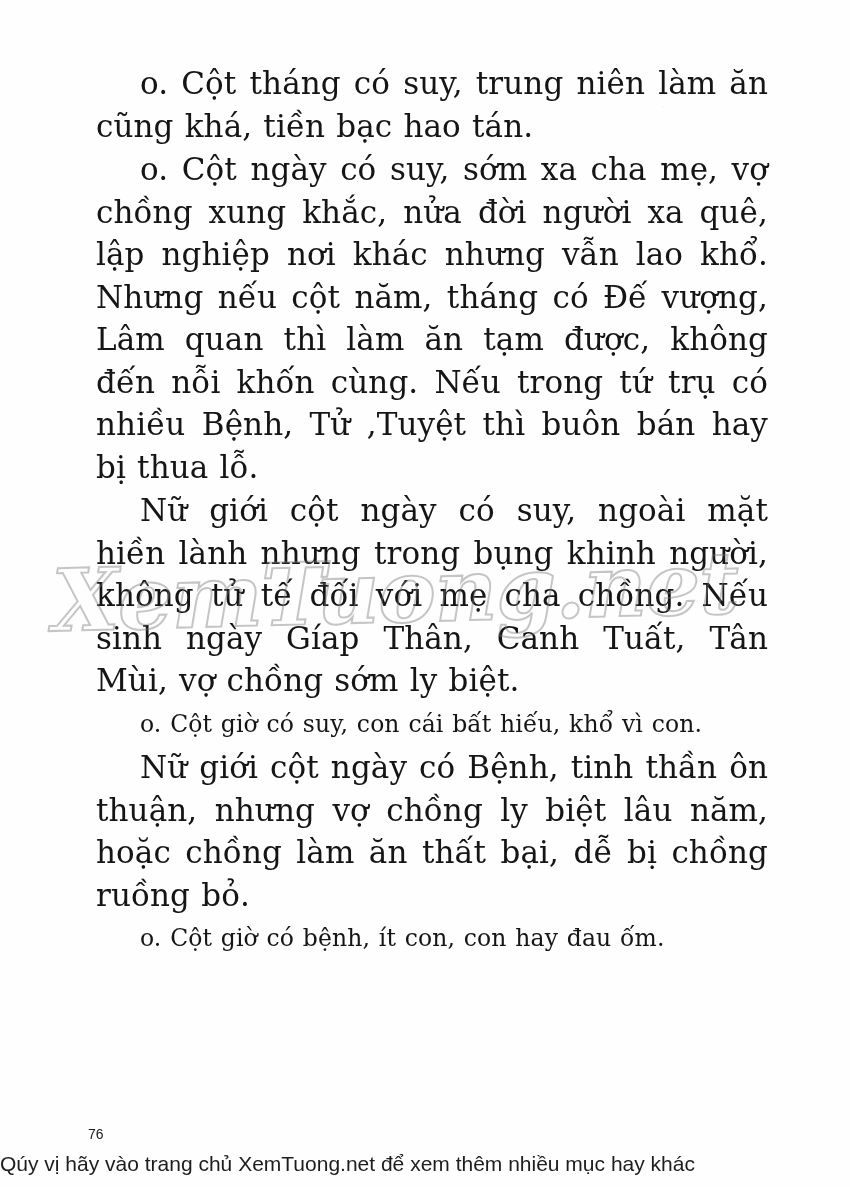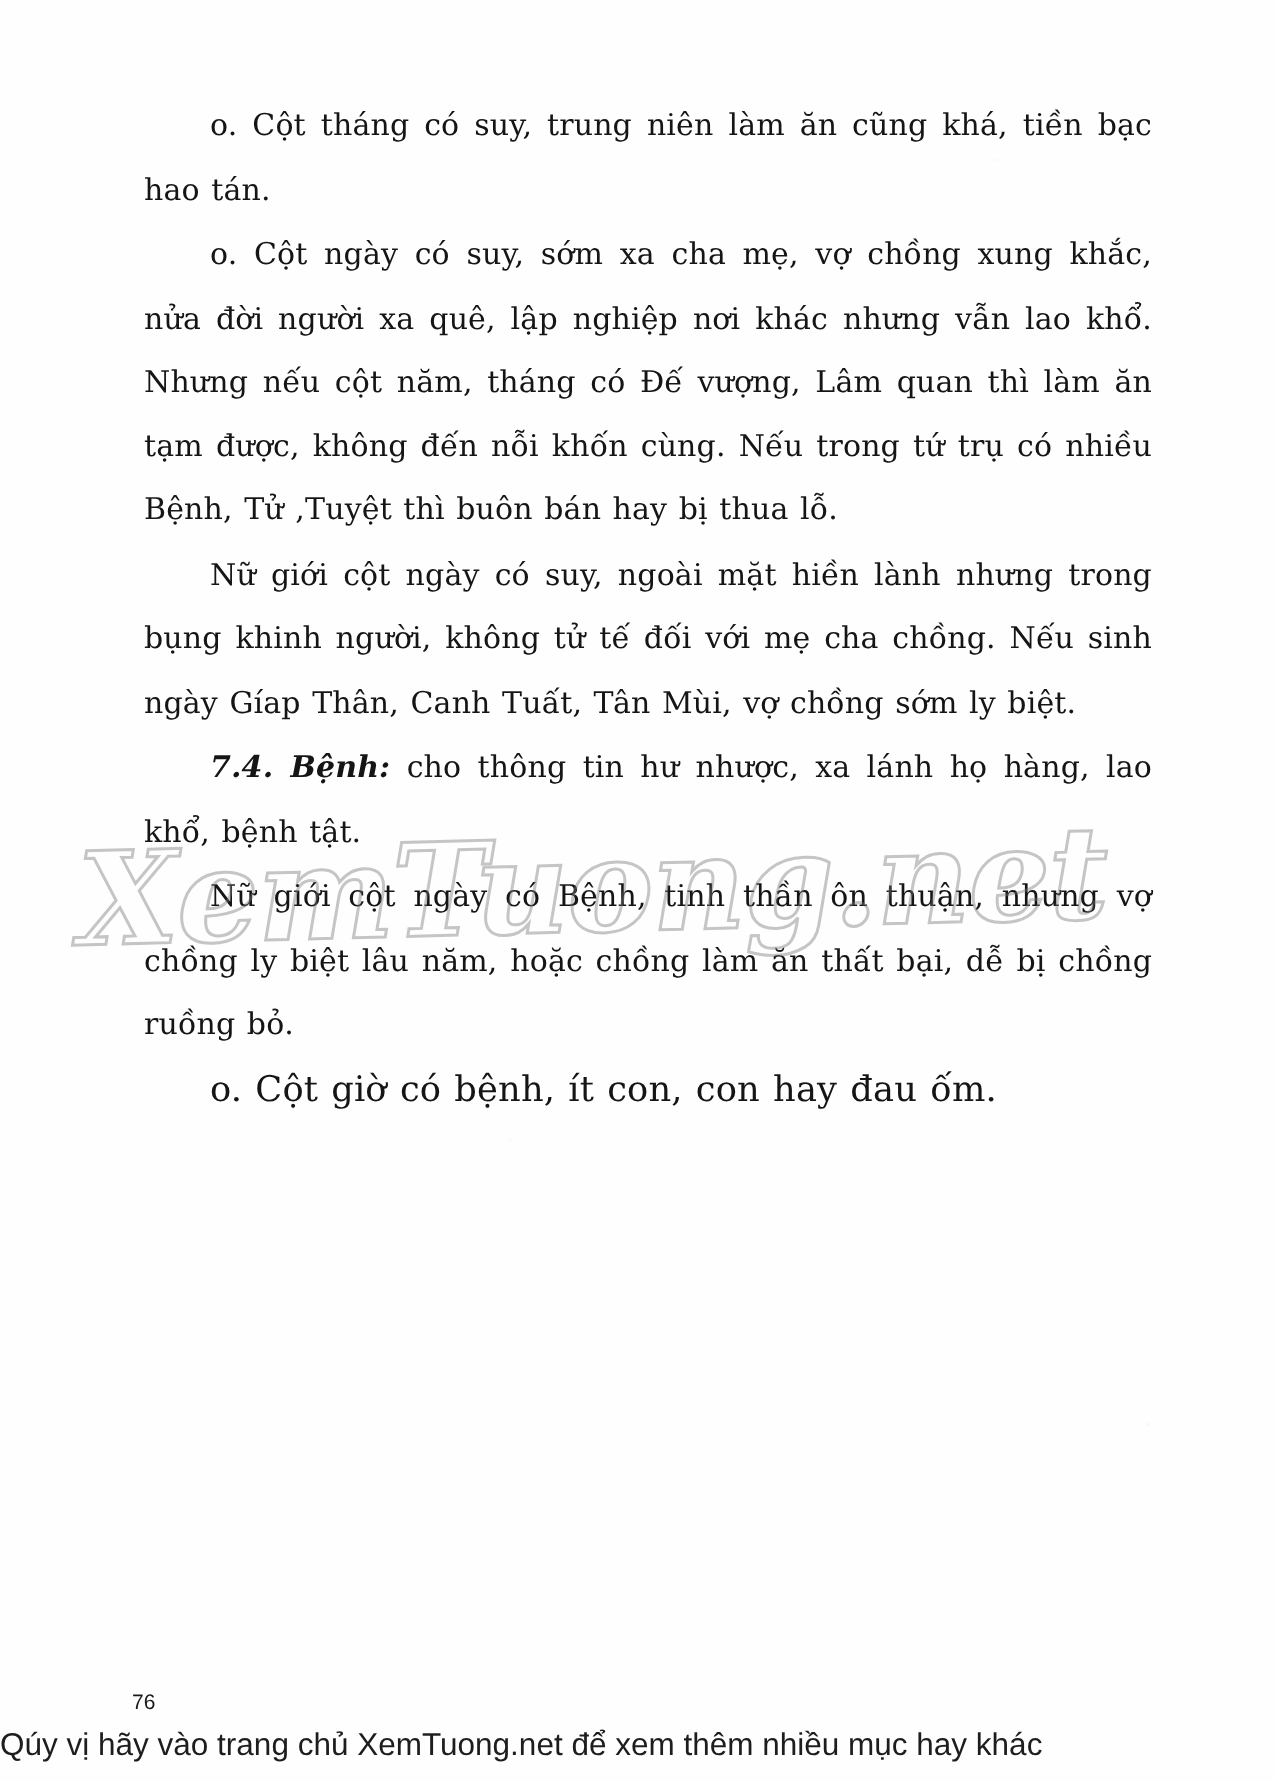--- a/index.html
+++ b/index.html
@@ -30,21 +30,21 @@
 
   .content {
     position: absolute;
     left: 96px;
     top: 62px;
     width: 672px;
   }
 
   p.para {
     margin: 0 0 1px 0;
-    font-size: 20px;
+    font-size: 31px;
     line-height: 42.5px;
     text-align: justify;
     text-justify: inter-word;
     letter-spacing: 0.1px;
     word-spacing: 1.2px;
   }
   p.para .ind {
     display: inline-block;
     width: 44px;
   }
@@ -100,22 +100,22 @@
 <div class="page">
 
   <div class="content">
 
     <p class="para"><span class="ind"></span><span>o. Cột tháng có suy, trung niên làm ăn cũng khá, tiền bạc hao tán.</span></p>
 
     <p class="para"><span class="ind"></span><span>o. Cột ngày có suy, sớm xa cha mẹ, vợ chồng xung khắc, nửa đời người xa quê, lập nghiệp nơi khác nhưng vẫn lao khổ. Nhưng nếu cột năm, tháng có Đế vượng, Lâm quan thì làm ăn tạm được, không đến nỗi khốn cùng. Nếu trong tứ trụ có nhiều Bệnh, Tử ,Tuyệt thì buôn bán hay bị thua lỗ.</span></p>
 
     <p class="para"><span class="ind"></span><span>Nữ giới cột ngày có suy, ngoài mặt hiền lành nhưng trong bụng khinh người, không tử tế đối với mẹ cha chồng. Nếu sinh ngày Gíap Thân, Canh Tuất, Tân Mùi, vợ chồng sớm ly biệt.</span></p>
 
+    <p class="para small"><span class="ind"></span><span>o. Cột giờ có suy, con cái bất hiếu, khổ vì con.</span></p>
 
-    <p class="para"><span class="ind"></span><em class="lead">7.4. Bệnh:</em> <span>cho thông tin hư nhược, xa lánh họ hàng, lao khổ, bệnh tật.</span></p>
 
 
 
 
     <p class="para"><span class="ind"></span><span>Nữ giới cột ngày có Bệnh, tinh thần ôn thuận, nhưng vợ chồng ly biệt lâu năm, hoặc chồng làm ăn thất bại, dễ bị chồng ruồng bỏ.</span></p>
 
     <p class="para small"><span class="ind"></span><span>o. Cột giờ có bệnh, ít con, con hay đau ốm.</span></p>
 
   </div>
 

